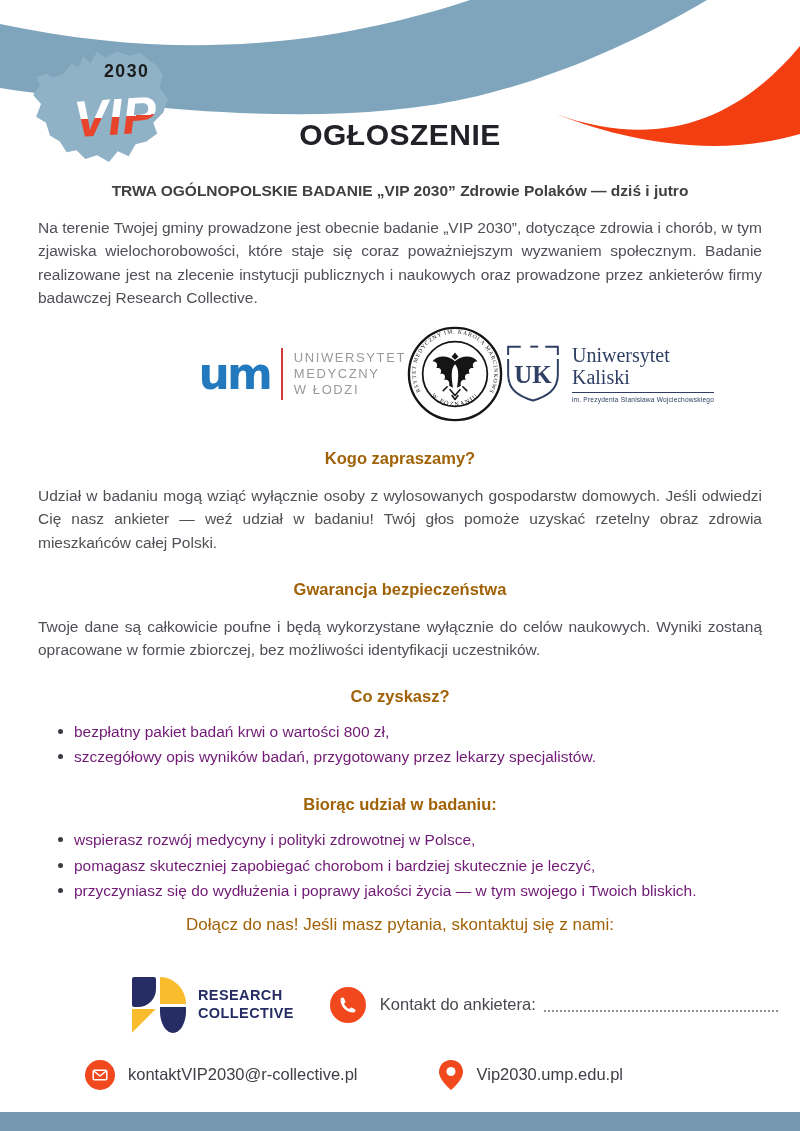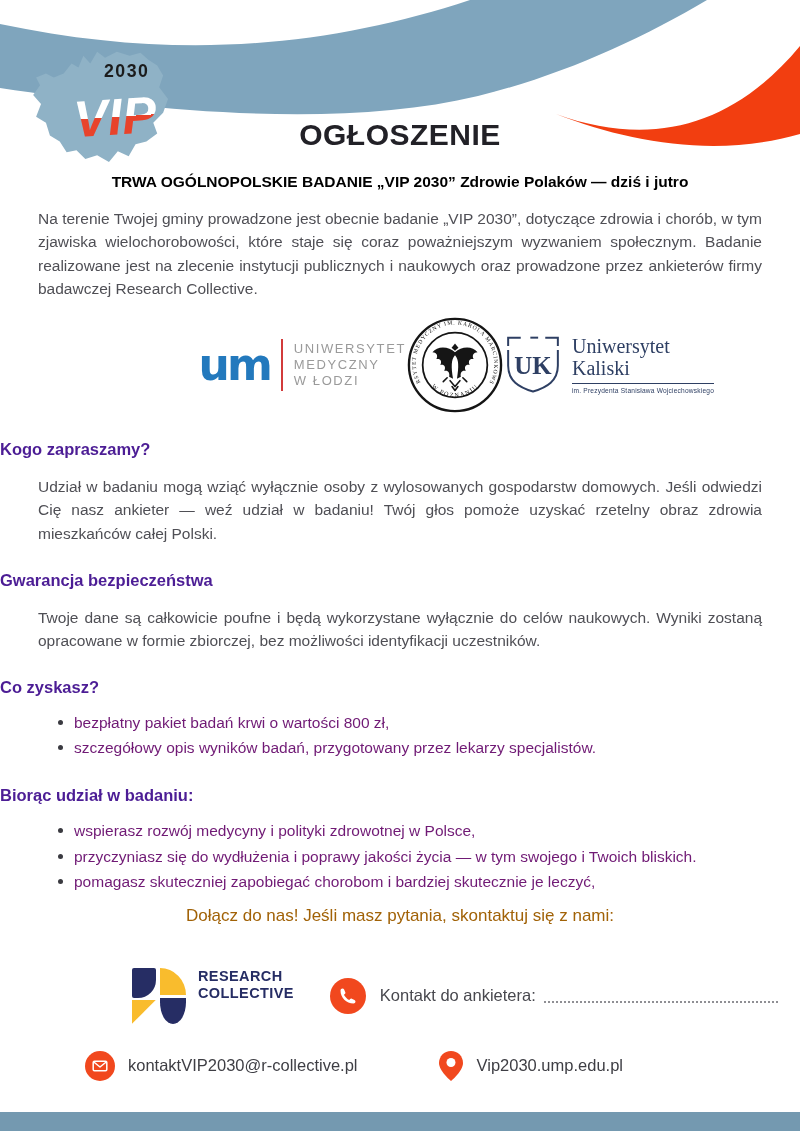--- a/index.html
+++ b/index.html
@@ -8,48 +8,48 @@
     font-family:"Liberation Sans", sans-serif; overflow:hidden;
     -webkit-font-smoothing:antialiased;
   }
   .top-waves { position:absolute; top:0; left:0; width:800px; height:210px; display:block; }
   .vip-logo { position:absolute; top:38px; left:28px; width:158px; height:128px; }
   .vip-logo svg { width:100%; height:100%; display:block; }
 
   .content { position:relative; padding-top:118px; }
 
   .title { margin:0; text-align:center; font-size:30px; font-weight:800; color:#222127; letter-spacing:.5px; }
-  .subtitle { margin-top:21px; text-align:center; font-size:15.5px; font-weight:700; color:#000000; }
+  .subtitle { margin-top:30px; text-align:center; font-size:15.5px; font-weight:700; color:#404040; }
 
   .para { margin:16px 38px 0; font-size:15.5px; line-height:1.5; text-align:justify; color:#4F4F55; }
 
   .logos-row { margin:16px 86px 0 92px; height:98px; display:flex; align-items:center; justify-content:flex-end; }
 
   .um-logo { display:flex; align-items:center; gap:11px; }
   .um-mark { font-family:"DejaVu Sans", sans-serif; font-size:44px; font-weight:700; color:#2379BD; letter-spacing:-3px; line-height:1; }
   .um-divider { width:2px; height:52px; background:#D23B3B; }
   .um-lines { display:flex; flex-direction:column; gap:2px; color:#9A9A9A; font-size:13px; letter-spacing:1.6px; line-height:1.1; }
 
   .seal { width:98px; height:98px; flex:none; }
 
   .uk-logo { display:flex; align-items:center; gap:10px; }
   .uk-shield { width:58px; height:64px; flex:none; }
   .uk-name { font-family:"Liberation Serif", serif; font-size:20px; color:#2E3F63; line-height:1.08; }
   .uk-sub { margin-top:4px; padding-top:3px; border-top:1.5px solid #2E3F63; font-size:6.6px; color:#2E3F63; letter-spacing:.2px; white-space:nowrap; }
 
-  .section-heading { margin:26px 0 0; font-size:16.5px; font-weight:800; color:#4c1d95; }
+  .section-heading { margin:26px 0 0; text-align:center; font-size:16.5px; font-weight:800; color:#a16207; }
 
   ul.bullets { margin:13px 38px 0; padding:0 0 0 20px; list-style:none; }
   ul.bullets li { position:relative; padding-left:16px; font-size:15.5px; line-height:1.62; color:#701a75; }
   ul.bullets li::before { content:""; position:absolute; left:0; top:10px; width:5px; height:5px; border-radius:50%; background:#3A3A40; }
 
   .closing-body { margin:12px 0 0; text-align:center; font-size:17px; color:#a16207; }
 
   .contact-row { margin:42px 22px 0 132px; display:flex; align-items:center; }
-  .rc-logo { display:flex; align-items:flex-start; }
+  .rc-logo { display:flex; align-items:center; }
   .rc-mark { width:54px; height:56px; position:relative; margin-right:12px; flex:none; }
   .rc-stem { position:absolute; left:0; top:0; width:24px; height:30px; background:#262D64; border-radius:2px 2px 18px 2px; }
   .rc-leg  { position:absolute; left:0; top:32px; width:24px; height:24px; background:#F9BC2D; clip-path:polygon(0 0,100% 0,0 100%); }
   .rc-qc   { position:absolute; left:28px; top:0; width:26px; height:27px; background:#F9BC2D; border-radius:0 100% 0 0; }
   .rc-hd   { position:absolute; left:28px; top:30px; width:26px; height:26px; background:#262D64; border-radius:0 0 60% 60% / 0 0 100% 100%; }
   .rc-name { font-size:14.5px; font-weight:800; color:#262D64; line-height:1.2; letter-spacing:.4px; margin-right:36px; }
 
   .phone-badge { width:36px; height:36px; border-radius:50%; background:#F1481E; display:flex; align-items:center; justify-content:center; flex:none; }
   .contact-label { margin-left:14px; font-size:16.5px; color:#48484E; white-space:nowrap; }
   .dotted-blank { flex:1; margin-left:8px; border-bottom:2px dotted #8F8F94; transform:translateY(6px); height:1px; }
@@ -154,22 +154,22 @@
 
     <h2 class="section-heading">Co zyskasz?</h2>
     <ul class="bullets">
       <li>bezpłatny pakiet badań krwi o wartości 800 zł,</li>
       <li>szczegółowy opis wyników badań, przygotowany przez lekarzy specjalistów.</li>
     </ul>
 
     <h2 class="section-heading">Biorąc udział w badaniu:</h2>
     <ul class="bullets">
       <li>wspierasz rozwój medycyny i polityki zdrowotnej w Polsce,</li>
+      <li>pomagasz skuteczniej zapobiegać chorobom i bardziej skutecznie je leczyć,</li>
       <li>przyczyniasz się do wydłużenia i poprawy jakości życia — w tym swojego i Twoich bliskich.</li>
-      <li>pomagasz skuteczniej zapobiegać chorobom i bardziej skutecznie je leczyć,</li>
     </ul>
 
     <p class="closing-body">Dołącz do nas! Jeśli masz pytania, skontaktuj się z nami:</p>
 
     <div class="contact-row">
       <div class="rc-logo">
         <div class="rc-mark">
           <div class="rc-stem"></div>
           <div class="rc-leg"></div>
           <div class="rc-qc"></div>

